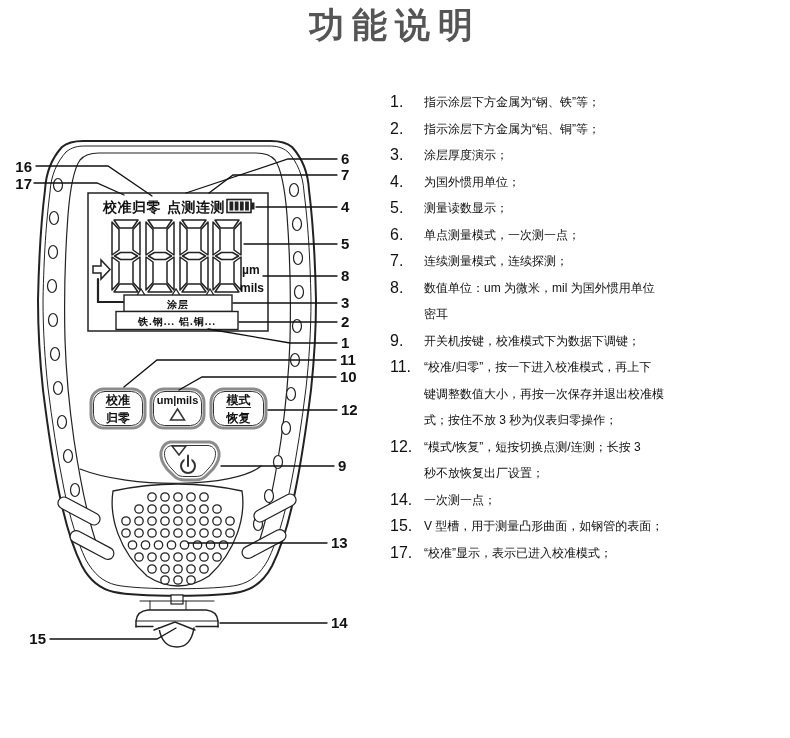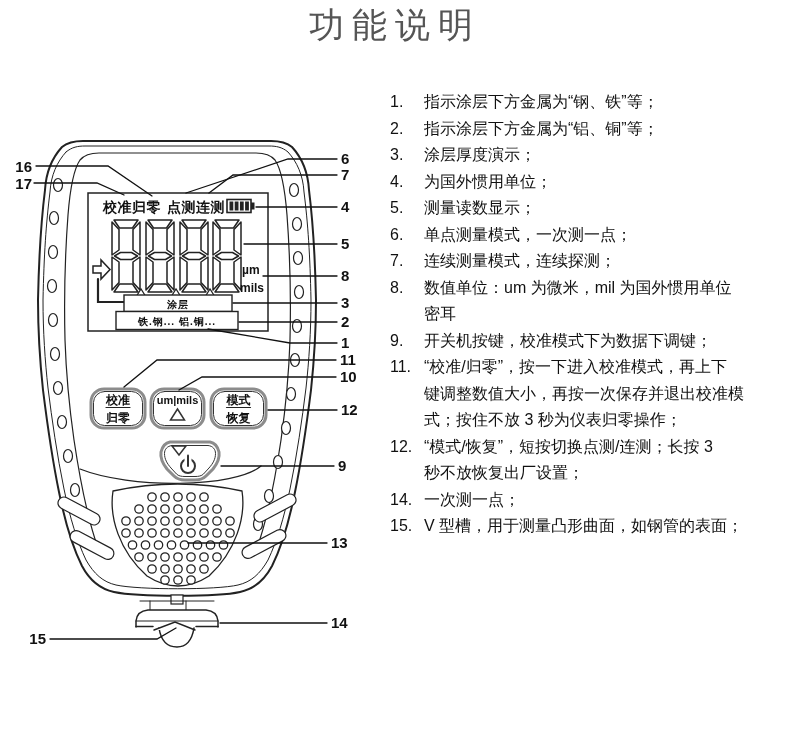--- a/index.html
+++ b/index.html
@@ -1,23 +1,23 @@
 <!DOCTYPE html>
 <html><head>
 <meta charset="utf-8">
 <style>
   html,body{margin:0;padding:0;background:#fff;}
   .page{position:relative;width:790px;height:738px;background:#fff;overflow:hidden;
         font-family:"Liberation Sans",sans-serif;}
   .title{position:absolute;top:2px;left:0;right:0;text-align:center;
-         font-size:35px;font-weight:normal;color:#555;letter-spacing:8px;}
+         font-size:35px;font-weight:bold;color:#555;letter-spacing:8px;}
   .func-list{position:absolute;left:390px;top:89px;width:396px;color:#111;}
   .func-item{display:flex;align-items:flex-start;}
   .func-item .num{flex:none;width:34px;font-size:16px;line-height:26.5px;}
-  .func-item .txt{flex:1;font-size:16px;line-height:26.5px;white-space:pre-wrap;}
+  .func-item .txt{flex:1;font-size:12px;line-height:26.5px;white-space:pre-wrap;}
   svg text{font-family:"Liberation Sans",sans-serif;}
   .callout-num{font-size:15px;font-weight:600;fill:#111;}
   .lcd-status{font-size:14px;font-weight:bold;fill:#111;letter-spacing:0.5px;}
   .unit-txt{font-size:12px;font-weight:bold;fill:#111;}
   .box-txt{font-size:10px;font-weight:bold;fill:#111;letter-spacing:1px;}
   .btn-txt{font-size:12px;font-weight:bold;fill:#111;}
   .btn-txt-sm{font-size:11px;font-weight:bold;fill:#111;}
 </style>
 </head>
 <body>
@@ -362,15 +362,19 @@
 秒不放恢复出厂设置；</span>
       </div>
     <div class="func-item">
         <span class="num">14.</span>
         <span class="txt">一次测一点；</span>
       </div>
     <div class="func-item">
         <span class="num">15.</span>
         <span class="txt">V 型槽，用于测量凸形曲面，如钢管的表面；</span>
       </div>
+    <div class="func-item">
+        <span class="num">17.</span>
+        <span class="txt">“校准”显示，表示已进入校准模式；</span>
+      </div>
   </div>
 
 </div>
 
 </body></html>

